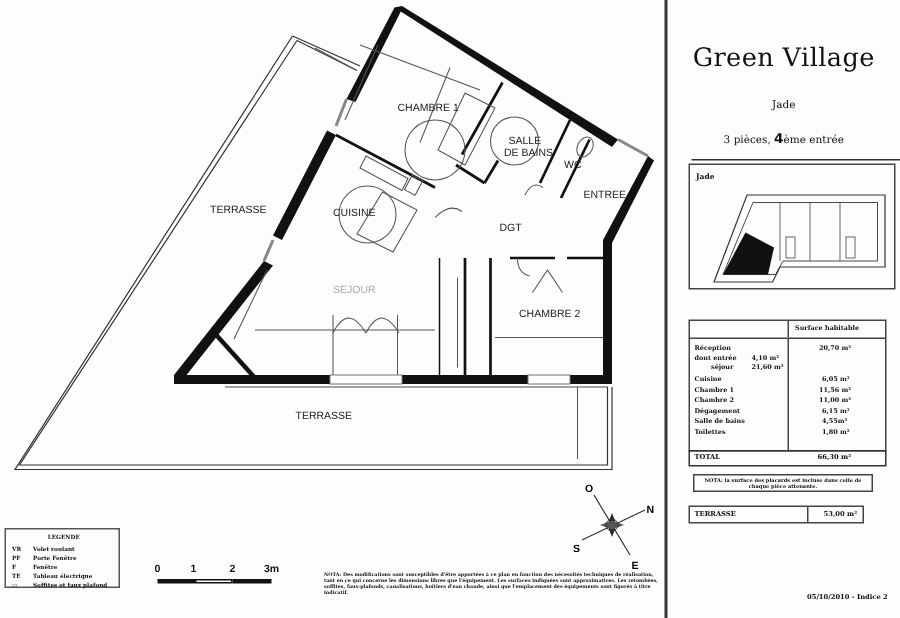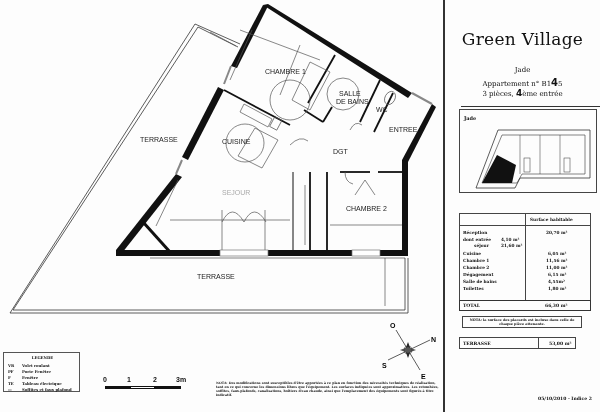--- a/index.html
+++ b/index.html
@@ -177,21 +177,20 @@
   <div style="position:absolute; left:2px; top:10px; width:25px; height:3px; background:#111;"></div>
   <div style="position:absolute; left:27px; top:10px; width:25px; height:3px; background:#fff; border:0.5px solid #111; box-sizing:border-box;"></div>
   <div style="position:absolute; left:52px; top:10px; width:26px; height:3px; background:#111;"></div>
 </div>
 
 <div class="bottom-note">NOTA: Des modifications sont susceptibles d'être apportées à ce plan en fonction des nécessités techniques de réalisation, tant en ce qui concerne les dimensions libres que l'équipement. Les surfaces indiquées sont approximatives. Les retombées, soffites, faux-plafonds, canalisations, boîtiers d'eau chaude, ainsi que l'emplacement des équipements sont figurés à titre indicatif.</div>
 
 <div class="panel">
   <div class="title t-main">Green Village</div>
   <div class="title t-res">Jade</div>
-  <div class="title t-apt"><span>Appartement  n° B1</span><span class="handwritten" style="font-size:10px">4</span><span>5</span></div>
   <div class="title t-rooms"><span>3 pièces, </span><span class="handwritten" style="font-size:9px">4</span><span>ème entrée</span></div>
   <div class="sep"></div>
 
   <div class="key-plan">
     <span class="lbl">Jade</span>
     <svg width="136" height="82" viewBox="0 0 136 82">
       <polygon points="38,20 130,20 130,68 60,68 55,78 16,78" fill="none" stroke="#333" stroke-width="0.8"></polygon>
       <polygon points="42,25 125,25 125,64 62,64 57,73 22,73" fill="none" stroke="#333" stroke-width="0.6"></polygon>
       <polygon points="22,73 37,45 56,55 52,73" fill="#111"></polygon>
       <line x1="60" y1="25" x2="60" y2="64" stroke="#333" stroke-width="0.5"></line>

